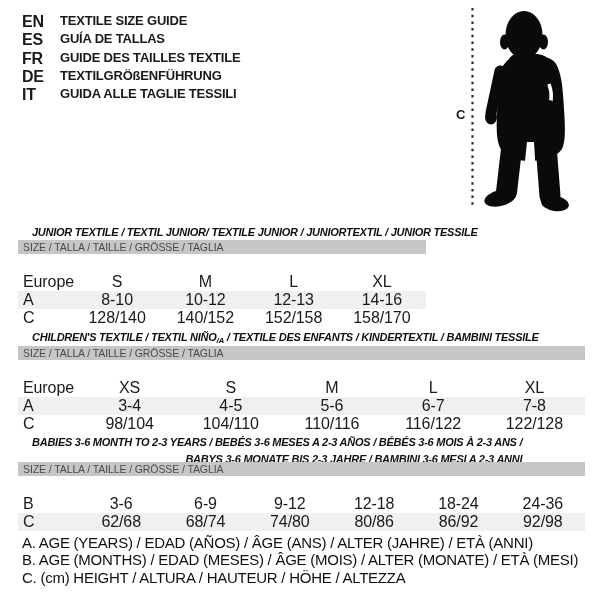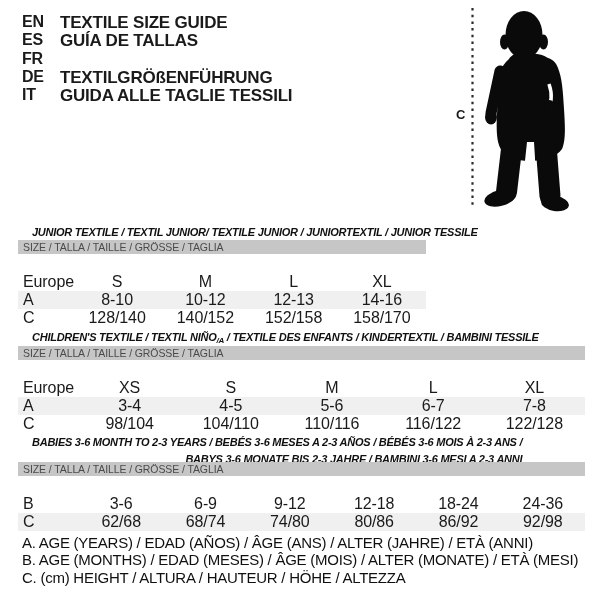--- a/index.html
+++ b/index.html
@@ -4,21 +4,21 @@
 <style>
   html,body{margin:0;padding:0;background:#fff;}
   .page{
     position:relative;width:600px;height:600px;background:#ffffff;overflow:hidden;
     font-family:"Liberation Sans","DejaVu Sans",sans-serif;color:#1a1a1a;
   }
   
   .lang-block{position:absolute;left:22px;top:13px;}
   .lang-row{display:flex;height:18.3px;}
   .lang-code{width:38px;font-weight:bold;font-size:16px;letter-spacing:-0.2px;}
-  .lang-label{font-weight:bold;font-size:17px;letter-spacing:-0.2px;white-space:nowrap;}
+  .lang-label{font-weight:bold;font-size:13px;letter-spacing:-0.2px;white-space:nowrap;}
 
   
   .dash-line{position:absolute;left:470px;top:8px;}
   .c-label{position:absolute;left:456px;top:107px;font-weight:bold;font-size:13px;}
   .baby{position:absolute;left:483px;top:8px;}
 
   
   .tbl-title{position:absolute;left:22px;margin:10px;font-size:11px;font-weight:bold;
     letter-spacing:-0.25px;color:#101010;white-space:nowrap;font-style:italic;}
   .t1{top:216px;}
@@ -54,20 +54,21 @@
     <div class="lang-row">
       <span class="lang-code">EN</span>
       <span class="lang-label">TEXTILE SIZE GUIDE</span>
     </div>
     <div class="lang-row">
       <span class="lang-code">ES</span>
       <span class="lang-label">GUÍA DE TALLAS</span>
     </div>
     <div class="lang-row">
       <span class="lang-code">FR</span>
+      <span class="lang-label">GUIDE DES TAILLES TEXTILE</span>
     </div>
     <div class="lang-row">
       <span class="lang-code">DE</span>
       <span class="lang-label">TEXTILGRÖßENFÜHRUNG</span>
     </div>
     <div class="lang-row">
       <span class="lang-code">IT</span>
       <span class="lang-label">GUIDA ALLE TAGLIE TESSILI</span>
     </div>
   </div>

